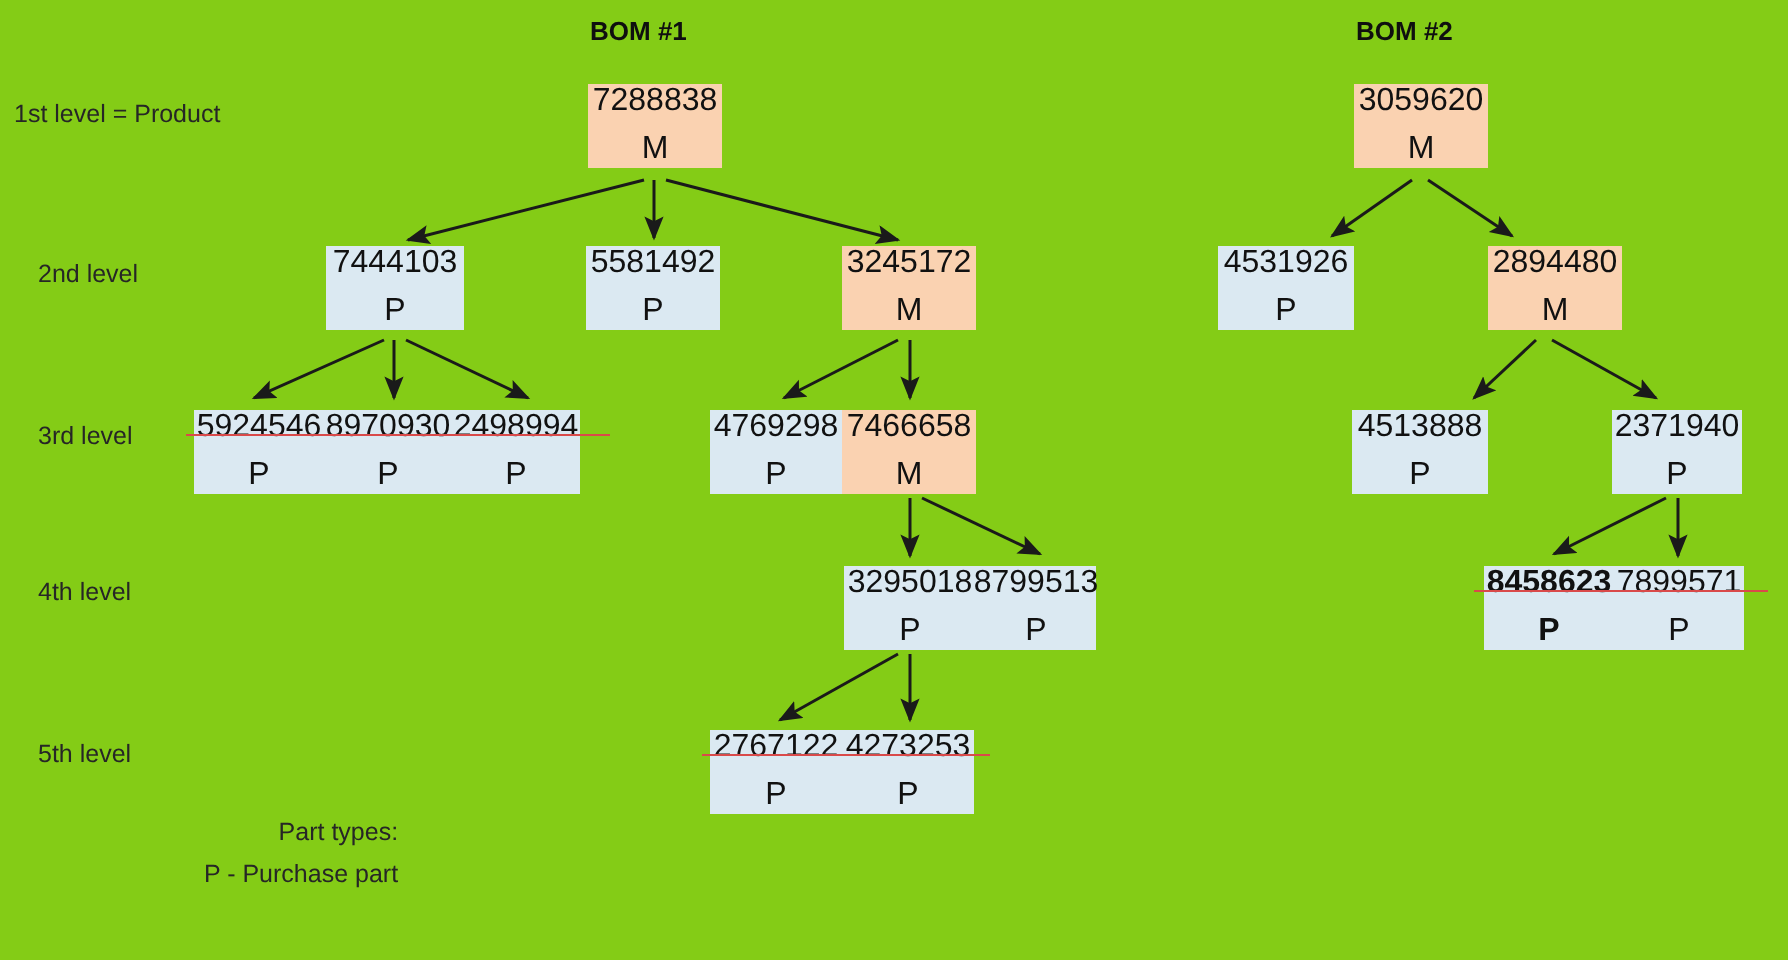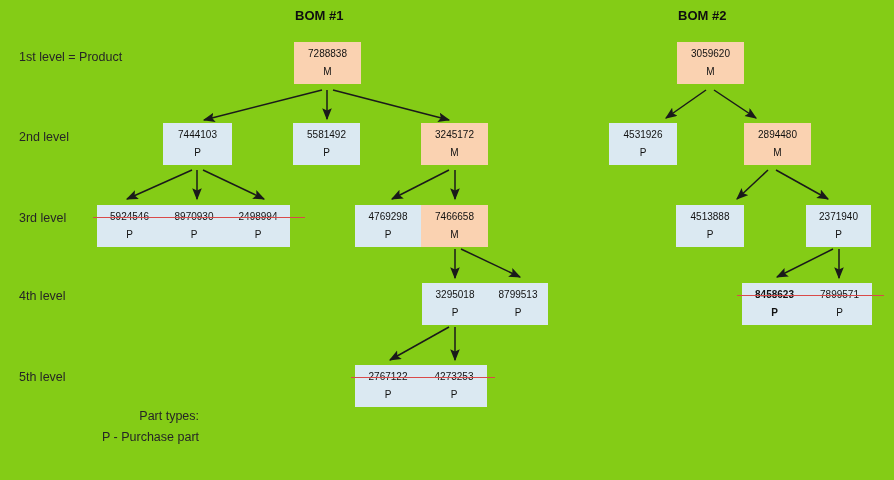--- a/index.html
+++ b/index.html
@@ -35,21 +35,21 @@
     position: absolute;
     display: flex;
     flex-direction: row;
     height: 42px;
   }
   .node {
     display: flex;
     flex-direction: column;
     align-items: center;
     justify-content: center;
-    font-size: 10px;
+    font-size: 16px;
     color: #111111;
     box-sizing: border-box;
     line-height: 1.05;
   }
   .node .pn {
     display: block;
     margin-bottom: 7px;
     white-space: nowrap;
   }
   .node .pt {
@@ -82,21 +82,21 @@
   .legend div { white-space: nowrap; }
 </style>
 </head>
 <body>
 
 <div id="canvas">
 
   <div class="bom-title" style="left:295px; top:8px;">BOM #1</div>
   <div class="bom-title" style="left:678px; top:8px;">BOM #2</div>
 
-  <div class="level-label" style="left:19px; top:50px;">1st level =  Product</div>
+  <div class="level-label" style="left:7px; top:50px;">1st level =  Product</div>
   <div class="level-label" style="left:19px; top:130px;">2nd level</div>
   <div class="level-label" style="left:19px; top:211px;">3rd level</div>
   <div class="level-label" style="left:19px; top:289px;">4th level</div>
   <div class="level-label" style="left:19px; top:370px;">5th level</div>
 
   <svg class="arrows" viewBox="0 0 894 480">
     <defs>
       <marker id="ah" markerWidth="9" markerHeight="9" refX="7.2" refY="3.2" orient="auto" markerUnits="strokeWidth">
         <path d="M0,0 L8,3.2 L0,6.4 L1.6,3.2 z" fill="#1a1a1a"></path>
       </marker>

